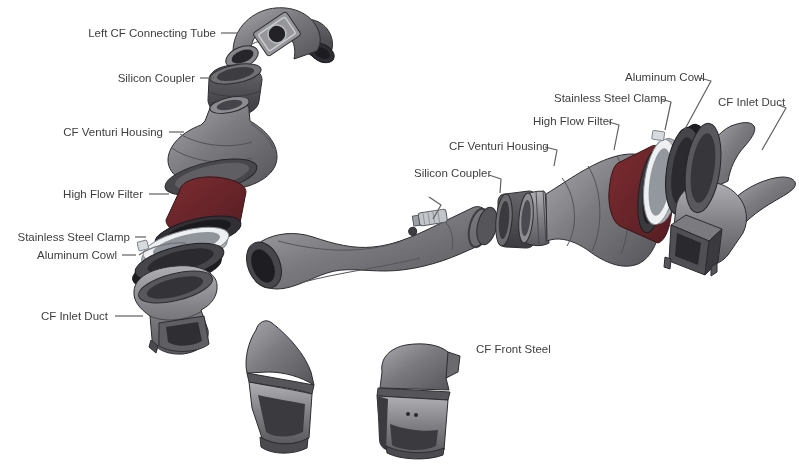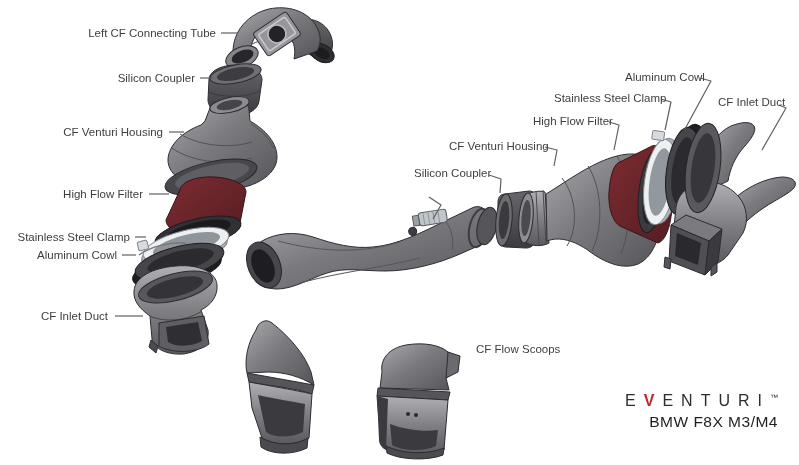--- a/index.html
+++ b/index.html
@@ -224,20 +224,16 @@
   <div class="lbl r" style="right:669px;top:230px">Stainless Steel Clamp</div>
   <div class="lbl r" style="right:682px;top:248px">Aluminum Cowl</div>
   <div class="lbl r" style="right:691px;top:309px">CF Inlet Duct</div>
 
   <div class="lbl" style="left:414px;top:166px">Silicon Coupler</div>
   <div class="lbl" style="left:449px;top:139px">CF Venturi Housing</div>
   <div class="lbl" style="left:533px;top:114px">High Flow Filter</div>
   <div class="lbl" style="left:554px;top:91px">Stainless Steel Clamp</div>
   <div class="lbl" style="left:625px;top:70px">Aluminum Cowl</div>
   <div class="lbl" style="left:718px;top:95px">CF Inlet Duct</div>
-  <div class="lbl" style="left:476px;top:342px">CF Flow Scoops</div>
-
-  <div class="logo">
-    <div class="logo-line1"><span>E</span><span class="v">V</span><span>ENTURI</span><sup>™</sup></div>
-    <div class="logo-line2">BMW F8X M3/M4</div>
-  </div>
+  <div class="lbl" style="left:476px;top:342px">CF Front Steel</div>
+
 
 </div>
 
 </body></html>

